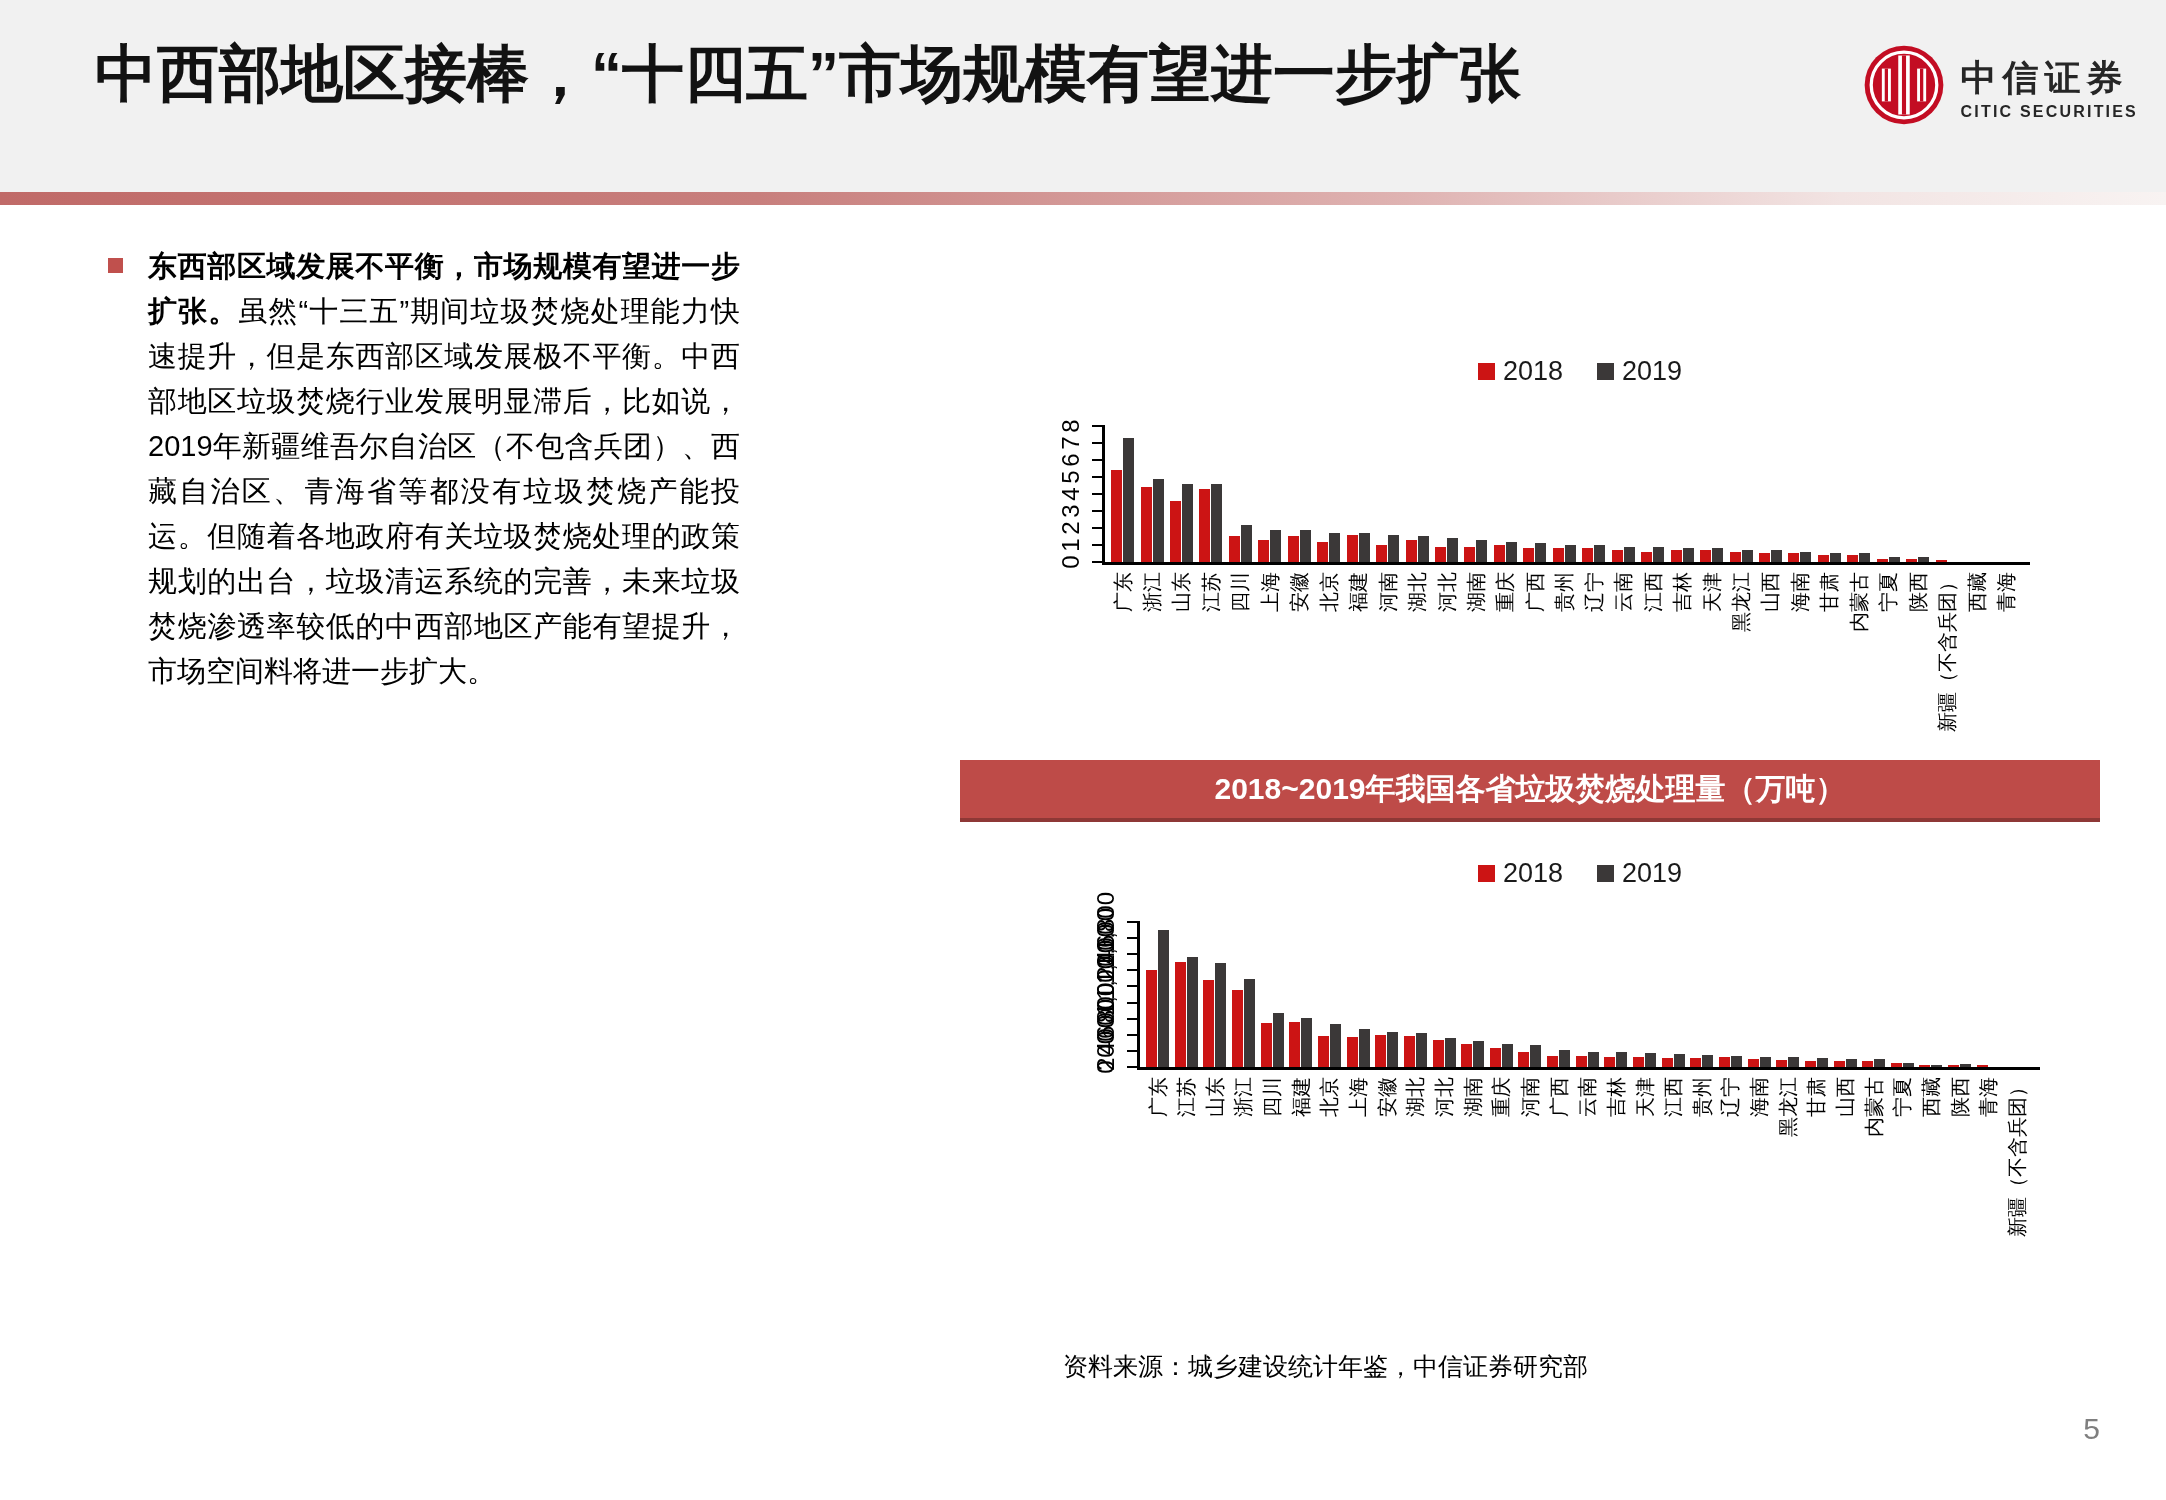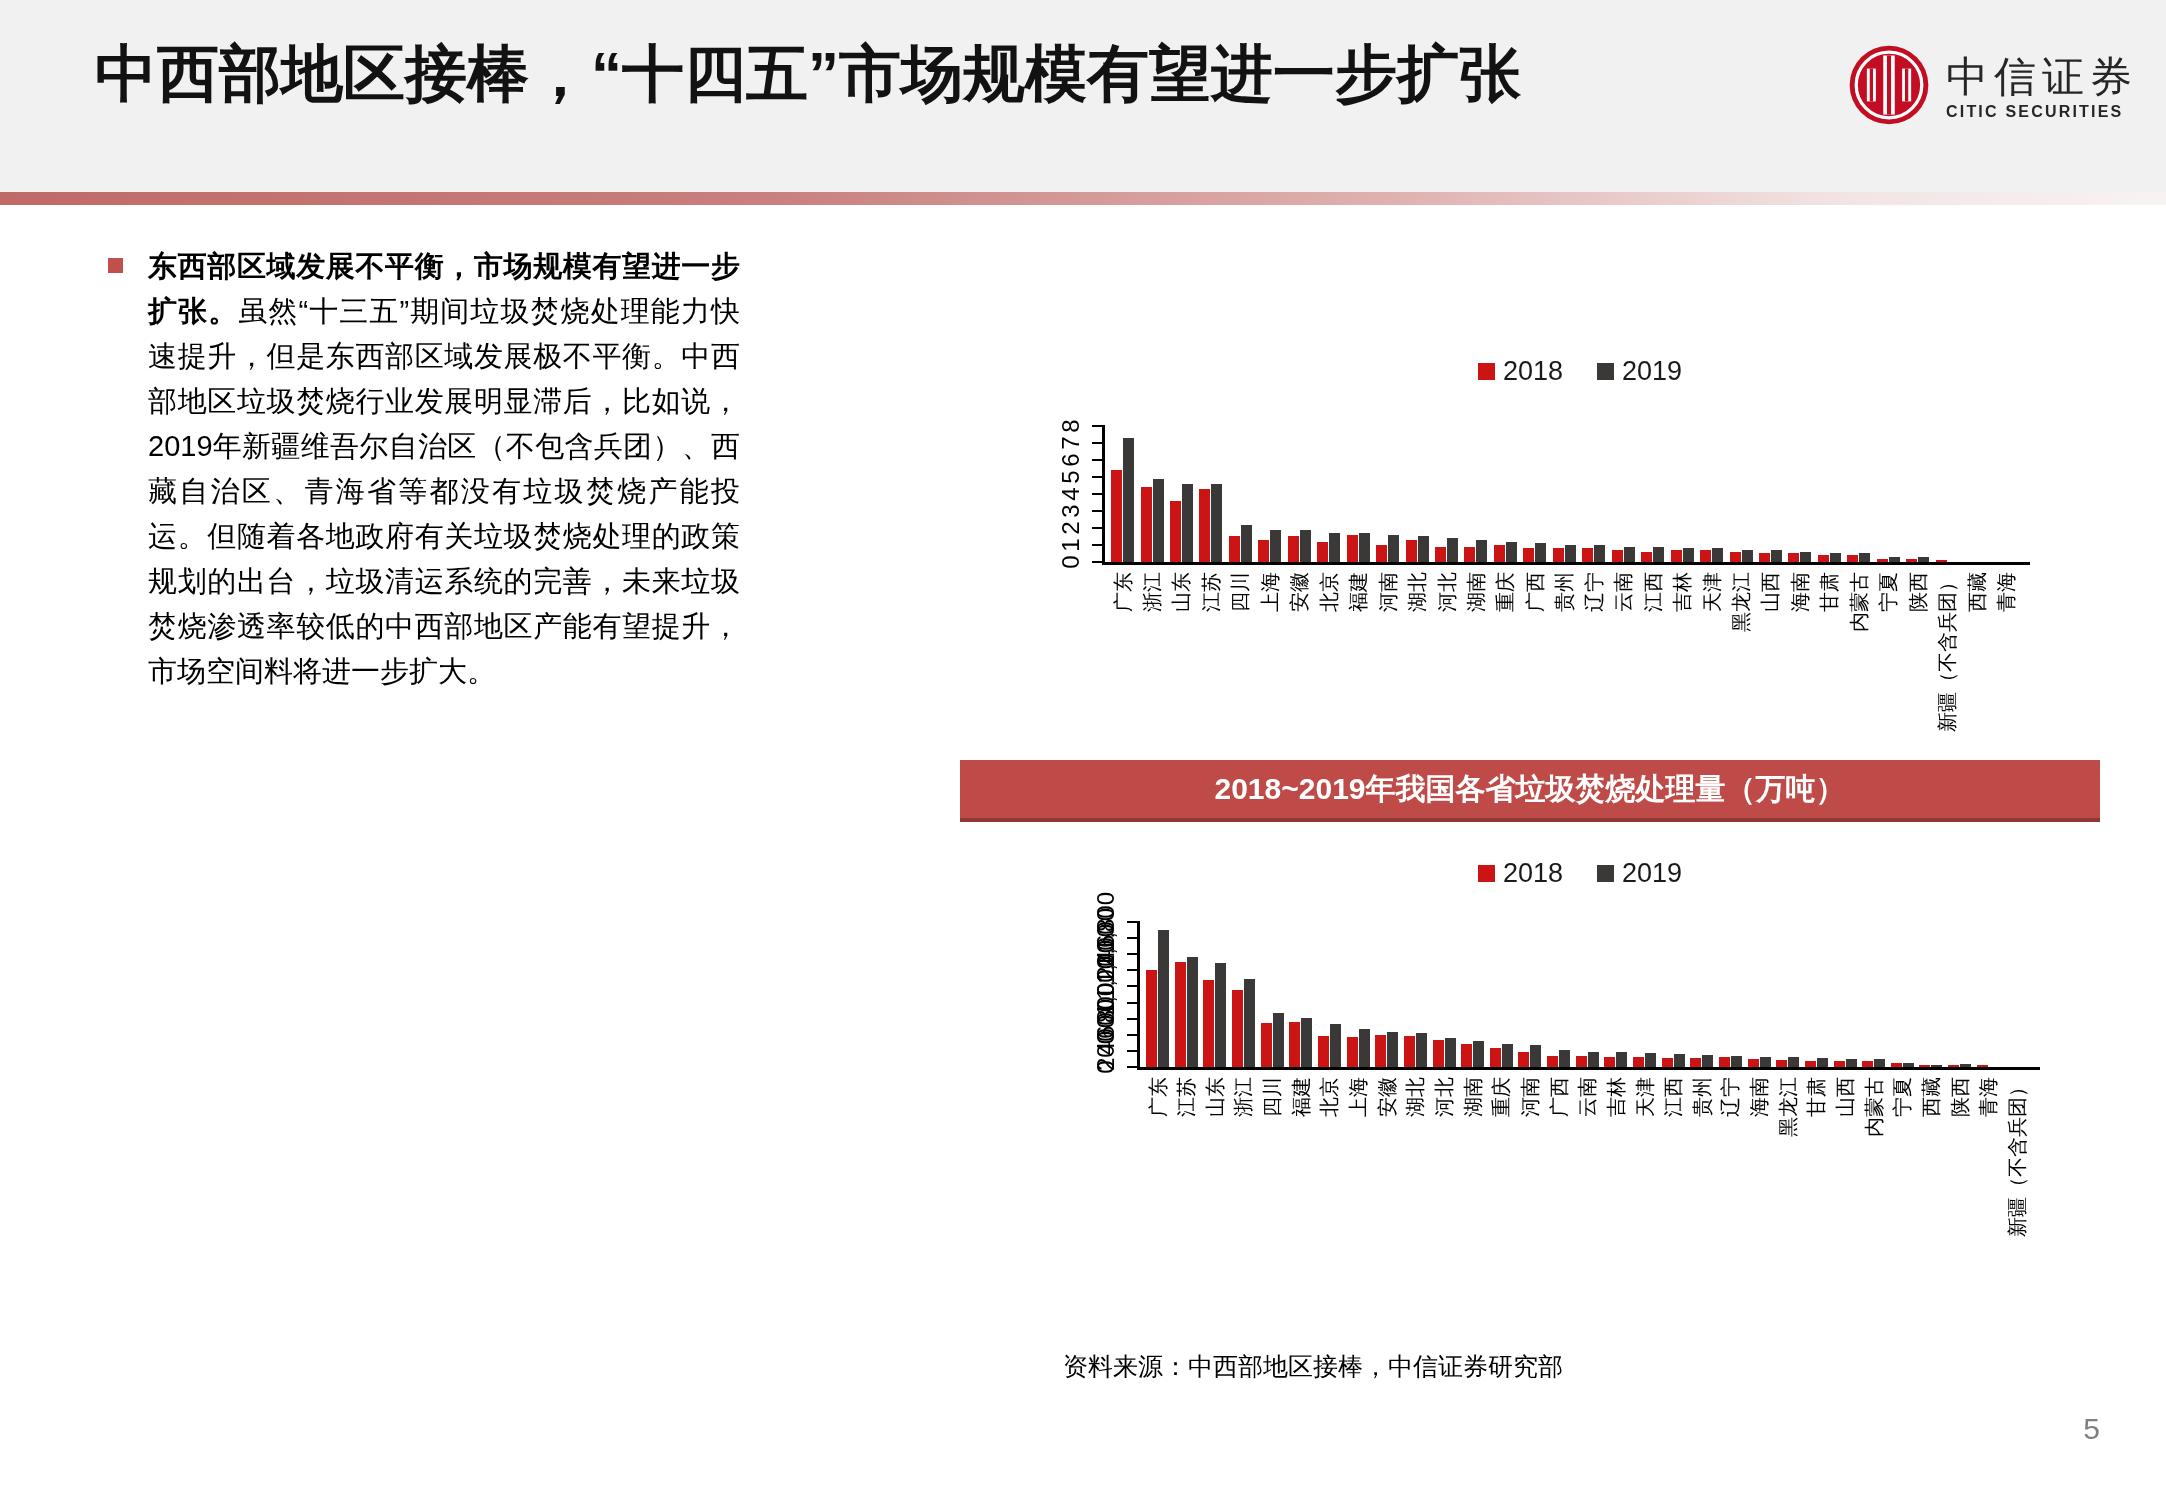--- a/index.html
+++ b/index.html
@@ -11,21 +11,21 @@
   .top-strip { position:absolute; left:0; top:0; width:100%; height:192px; background:#f1f1f1; }
   .page-title {
     position:absolute; left:95px; top:38px; margin:0;
     font-size:62px; font-weight:700; color:#121212; white-space:nowrap; line-height:72px;
   }
   .divider {
     position:absolute; left:0; top:192px; width:100%; height:13px;
     background:linear-gradient(to right,#c06a68 0%,#c87f7d 35%,#dfb3b2 65%,#f2e4e3 85%,#f8f3f2 100%);
   }
   .logo { position:absolute; right:28px; top:44px; display:flex; align-items:center; gap:16px; }
-  .logo-cn { font-family:"DejaVu Serif", serif; font-size:42px; font-weight:400; letter-spacing:6px; color:#262626; line-height:46px; }
+  .logo-cn { font-family:"DejaVu Serif", serif; font-size:36px; font-weight:700; letter-spacing:6px; color:#262626; line-height:46px; }
   .logo-en { font-size:16px; font-weight:700; letter-spacing:2.2px; color:#262626; margin-top:3px; }
 
   .bullet-block { position:absolute; left:108px; top:244px; width:632px; }
   .bullet-sq { position:absolute; left:0; top:14px; width:15px; height:15px; background:#c0504d; }
   .bullet-block p { margin:0 0 0 40px; font-size:29px; line-height:45px; text-align:justify; color:#000; }
   .bullet-block b { font-weight:700; }
 
   .chart { position:absolute; width:1160px; background:#fff; }
   #chart1 { left:955px; top:240px; height:552px; }
   #chart2 { left:955px; top:758px; height:552px; }
@@ -324,15 +324,15 @@
       <div class="bar" style="left: 976.4px; top: 307px; width: 11px; height: 2px; background: rgb(59, 56, 56);"></div>
       <div class="xlab" style="left: 964.9px; top: 319px;">西藏</div>
       <div class="bar" style="left: 993.1px; top: 307px; width: 11px; height: 2px; background: rgb(204, 20, 20);"></div>
       <div class="bar" style="left: 1005.1px; top: 306px; width: 11px; height: 3px; background: rgb(59, 56, 56);"></div>
       <div class="xlab" style="left: 993.6px; top: 319px;">陕西</div>
       <div class="bar" style="left: 1021.7px; top: 307px; width: 11px; height: 2px; background: rgb(204, 20, 20);"></div>
       <div class="xlab" style="left: 1022.2px; top: 319px;">青海</div>
       <div class="xlab" style="left: 1050.9px; top: 319px;">新疆（不含兵团）</div>
     </div>
 
-  <div class="source">资料来源：中西部地区接棒，中信证券研究部</div>
+  <div class="source">资料来源：城乡建设统计年鉴，中信证券研究部</div>
   <div class="pageno">5</div>
 </div>
 
 </body></html>

